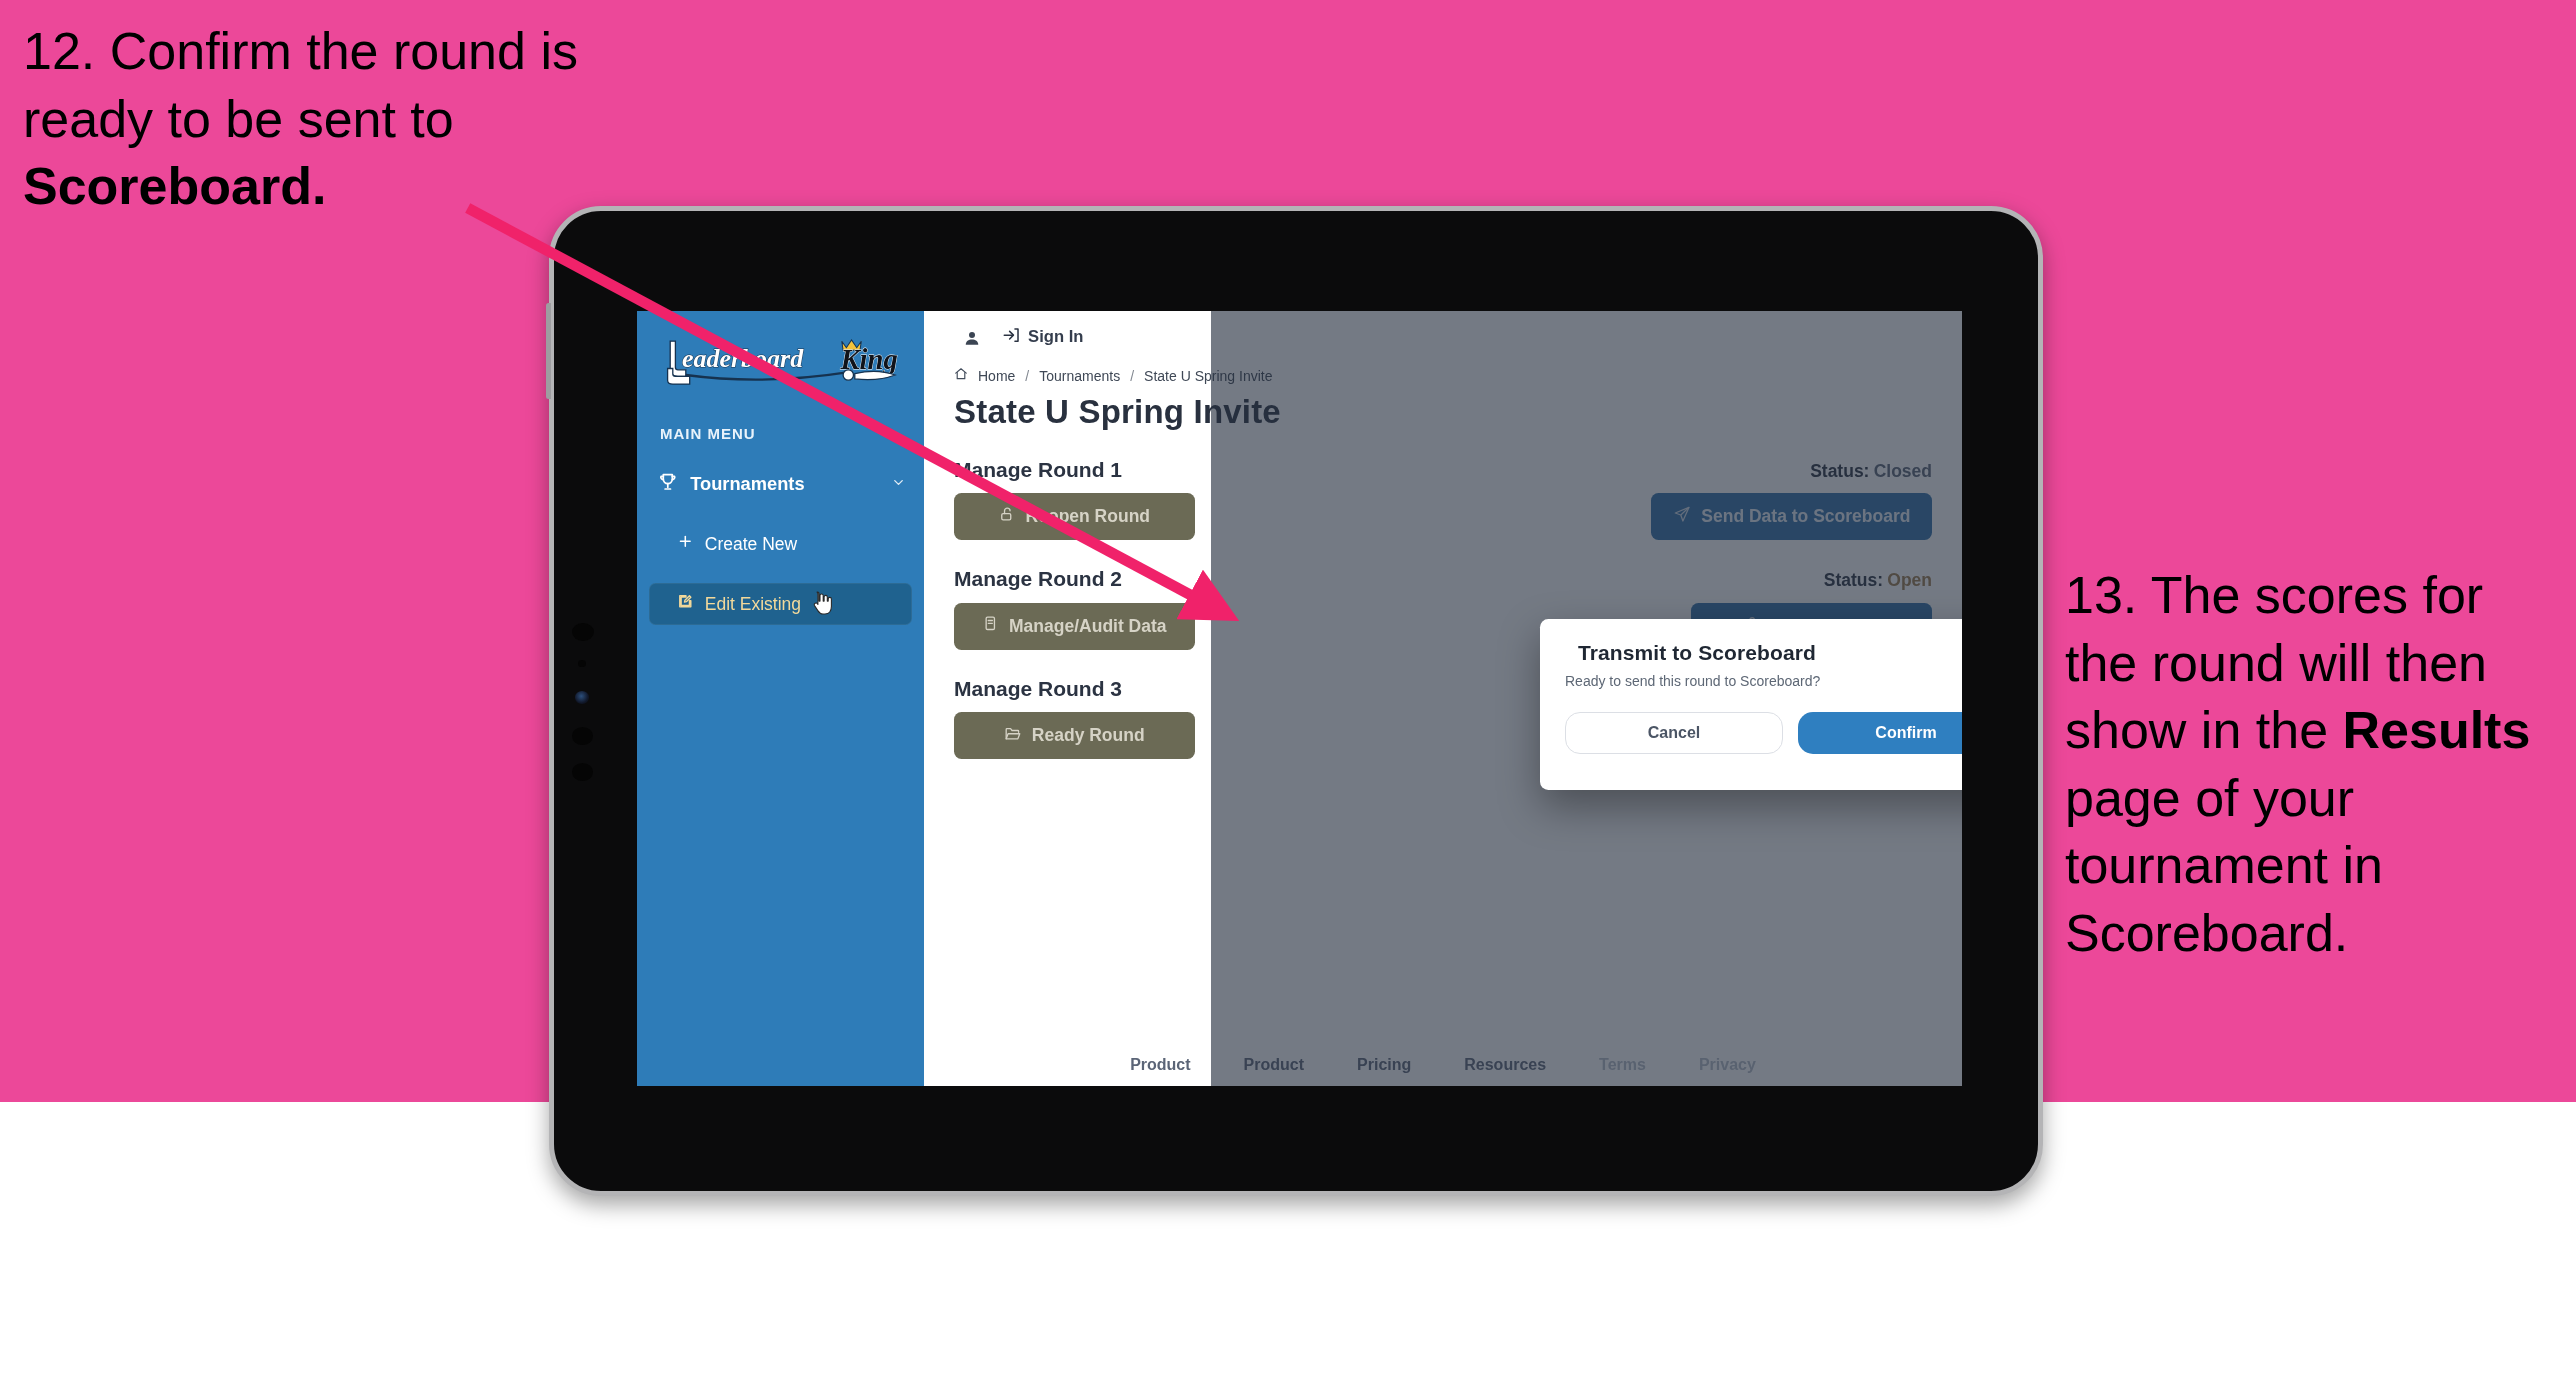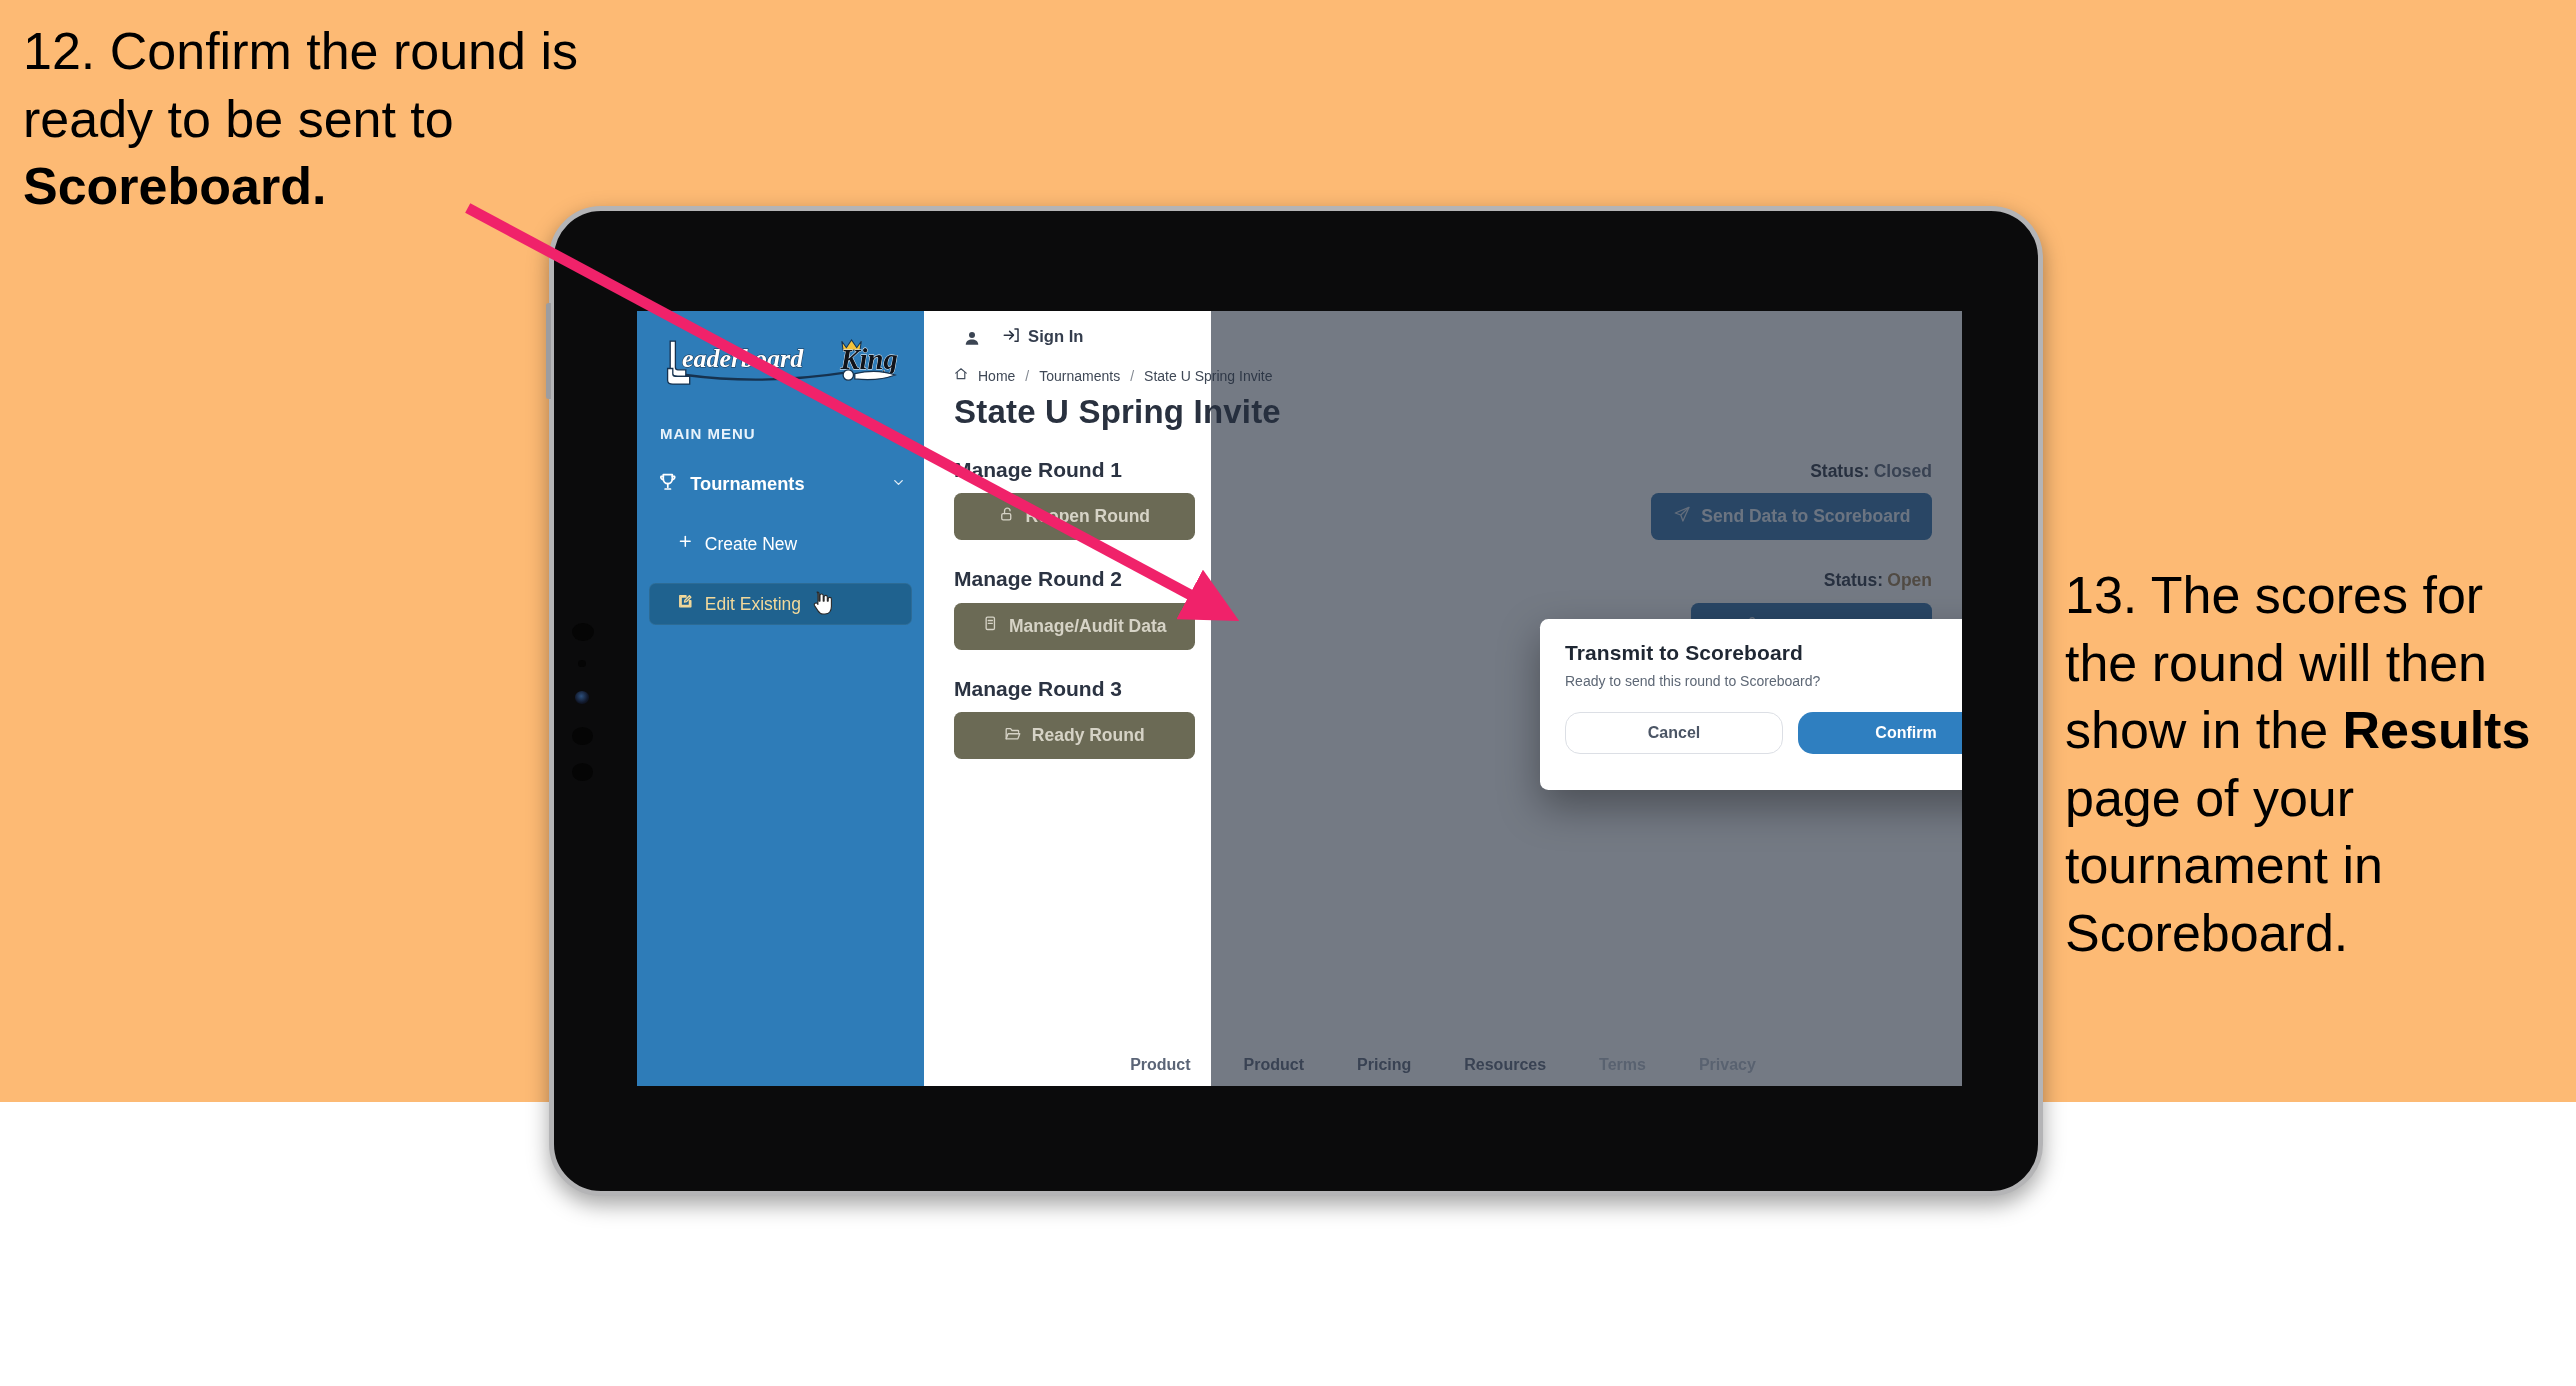--- a/index.html
+++ b/index.html
@@ -2,21 +2,21 @@
 <html style="font-size:13.3px"><head>
 <meta charset="utf-8">
 <style>
   * { box-sizing: border-box; margin: 0; padding: 0; }
   html, body {
     width: 2576px; height: 1386px;
     background: #ffffff;
     font-family: "Liberation Sans", sans-serif;
     overflow: hidden;
   }
-  #stage { position: relative; width: 2576px; height: 1102px; background:#fdba74; }
+  #stage { position: relative; width: 2576px; height: 1102px; background:#ec4899; }
 
   
   .caption {
     position: absolute;
     color: #000;
     font-family: "Liberation Sans", sans-serif;
     font-weight: 400;
     line-height: 1.30;
     white-space: pre-line;
   }
@@ -150,21 +150,21 @@
     left: 616px; top: 308px;
     width: 250px; height: 86px;
   }
   #modal-card {
     position: absolute; left: 0; top: 0;
     width: 499px; height: 171px;
     background:#ffffff; border-radius: 8.3px;
     box-shadow: 0 16.6px 40px rgba(0,0,0,.35);
     padding: 21.6px 25px 18.3px 25px;
   }
-  #modal-title { font-size: 21px; font-weight: 700; color:#1f2733; letter-spacing:0.1px; }
+  #modal-title { font-size: 21px; font-weight: 700; color:#1f2733; letter-spacing:0.1px;margin-left:13px; }
   #modal-body  { font-size: 14px; font-weight: 400; color:#5d6775; margin-top: 8.3px; }
   #modal-actions { display:flex; gap: 15px; margin-top: 23px; }
   .modal-btn {
     flex: 1 1 0; height: 42px; border-radius: 15px; font-size: 16px; font-weight: 700;
     cursor:pointer; font-family:"Liberation Sans", sans-serif;
   }
   #modal-cancel  { background:#ffffff; color:#4b5565; border:0.8px solid #dcdfe5; }
   #modal-confirm { background:#2f7fc0; color:#ffffff; border:none; }
 </style>
 </head>

